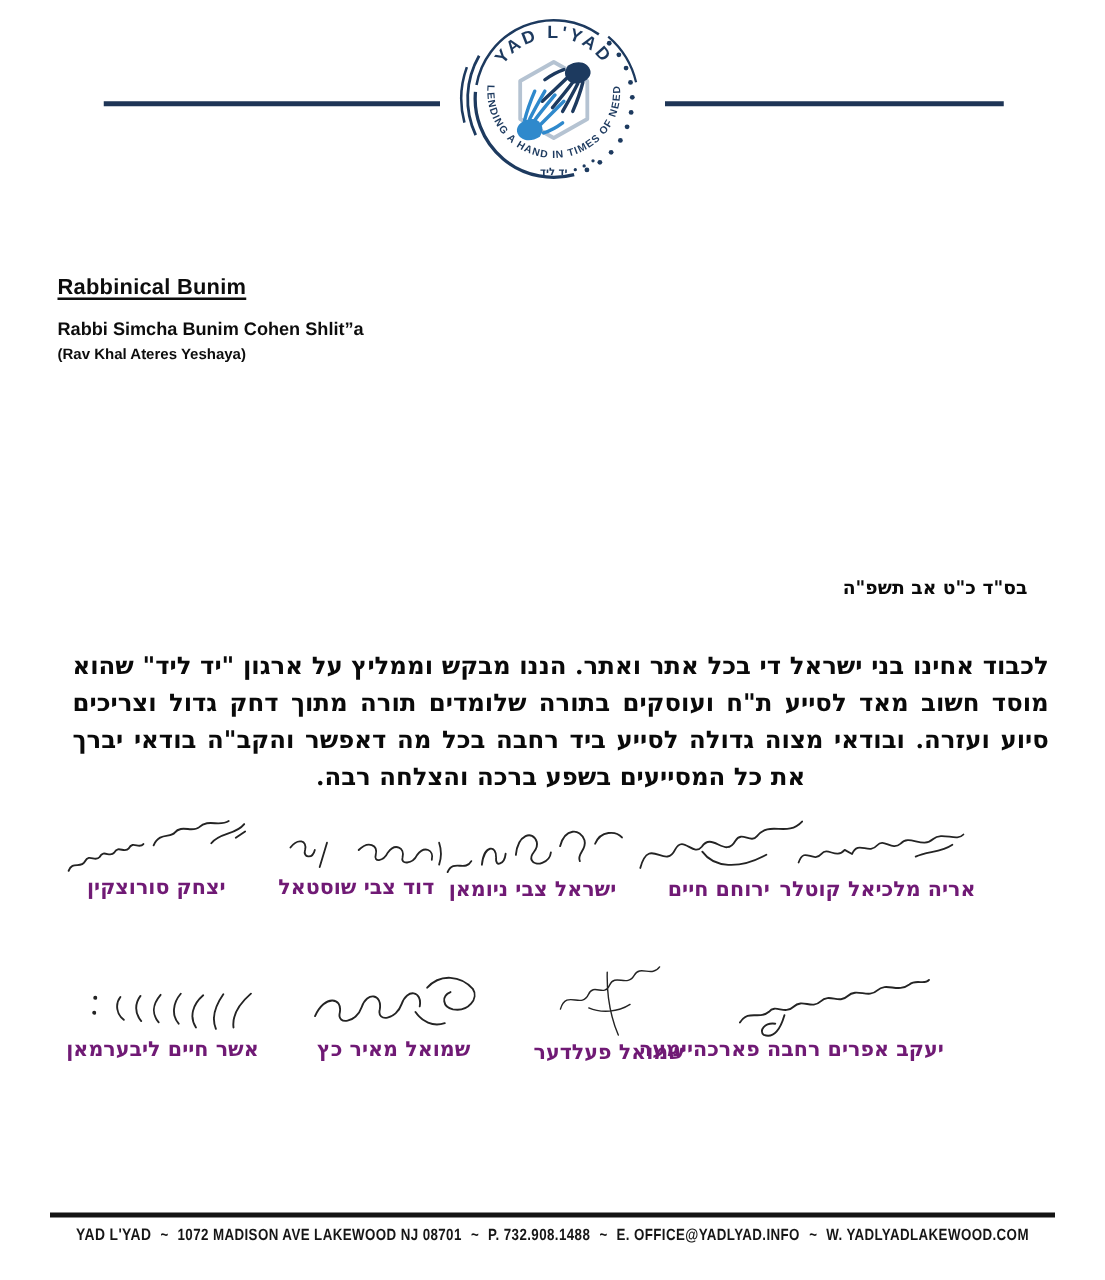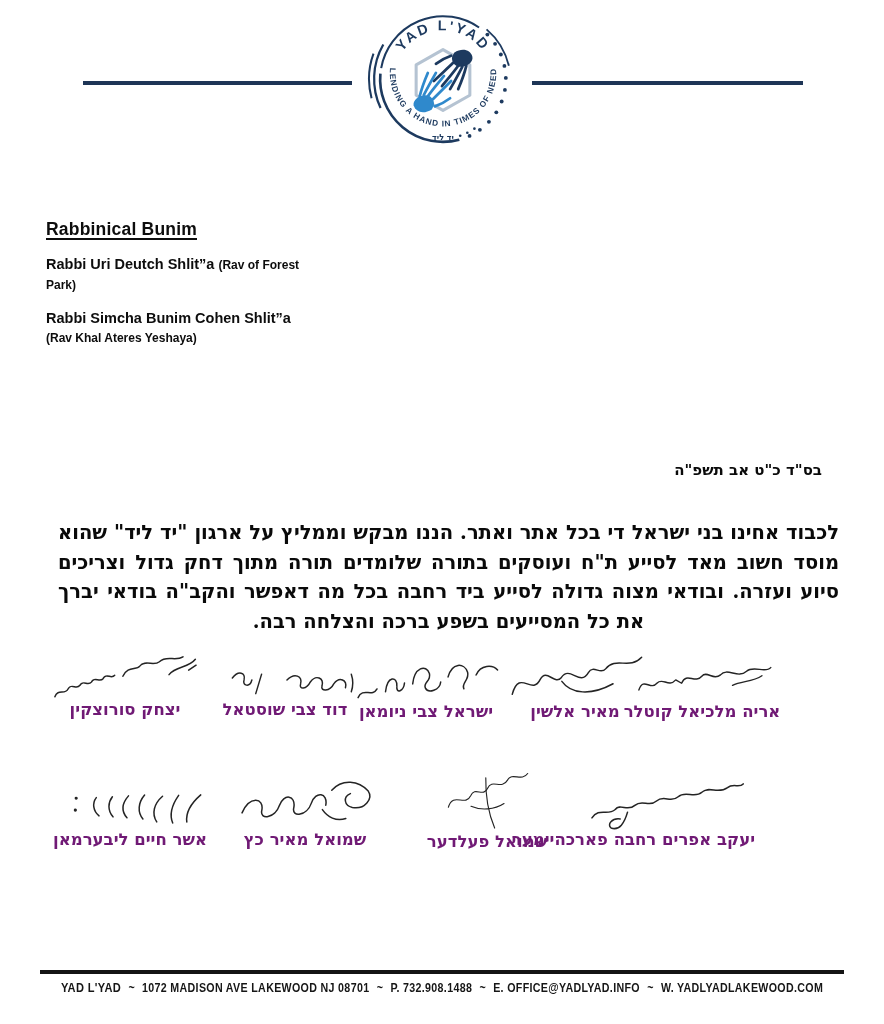--- a/index.html
+++ b/index.html
@@ -123,23 +123,20 @@
     <text font-family="Liberation Sans, sans-serif" font-size="8.2" font-weight="bold" fill="#1d3a5f" letter-spacing="0.9">
       <textPath href="#arcTag" startOffset="50%" text-anchor="middle">LENDING A HAND IN TIMES OF NEED</textPath>
     </text>
 
     <text x="75" y="135" text-anchor="middle" font-size="8" font-weight="bold" fill="#1d3a5f" font-family="DejaVu Sans, sans-serif">יד ליד</text>
   </svg>
 
   <div class="board">
     <div class="board-title">Rabbinical Bunim</div>
     <div class="member">
-      <span>Rabbi Uri Deutch Shlit”a </span><span class="role">(Rav of Forest Park)</span>
-    </div>
-    <div class="member">
       <span>Rabbi Simcha Bunim Cohen Shlit”a </span><span class="role">(Rav Khal Ateres Yeshaya)</span>
     </div>
   </div>
 
   <div class="heb date-line">בס"ד כ"ט אב תשפ"ה</div>
 
   <div class="heb body-text">לכבוד אחינו בני ישראל די בכל אתר ואתר. הננו מבקש וממליץ על ארגון "יד ליד" שהוא מוסד חשוב מאד לסייע ת"ח ועוסקים בתורה שלומדים תורה מתוך דחק גדול וצריכים סיוע ועזרה. ובודאי מצוה גדולה לסייע ביד רחבה בכל מה דאפשר והקב"ה בודאי יברך את כל המסייעים בשפע ברכה והצלחה רבה.</div>
 
   <div class="sig" style="left:614px; top:656px;">
     <svg class="scribble" width="150" height="46" viewBox="0 0 160 46">
@@ -150,21 +147,21 @@
     </svg>
     <span class="sig-name">אריה מלכיאל קוטלר</span>
   </div>
   <div class="sig" style="left:487px; top:650px;">
     <svg class="scribble" width="156" height="52" viewBox="0 0 160 52">
       <g transform="rotate(-6 80 26)">
         <path d="M14,38 C24,12 34,42 44,26 C52,14 58,34 66,26 C76,14 84,38 94,24 C100,16 106,28 112,22 C124,10 136,26 150,14"></path>
         <path d="M66,30 C74,44 94,48 118,38"></path>
       </g>
     </svg>
-    <span class="sig-name">מאיר אלשין</span>
+    <span class="sig-name">ירוחם חיים</span>
   </div>
   <div class="sig" style="left:338px; top:654px;">
     <svg class="scribble" width="160" height="48" viewBox="0 0 160 48">
       <g transform="rotate(-8 80 24)">
         <path d="M10,34 C16,24 24,36 30,28"></path>
         <path d="M38,32 C42,16 52,18 50,28 C48,36 56,34 58,26"></path>
         <path d="M66,28 C70,12 82,10 84,20 C85,28 76,28 78,34 C80,40 92,38 94,30"></path>
         <path d="M102,26 C108,12 120,14 122,24 C123,32 114,34 116,40"></path>
         <path d="M130,28 C136,18 148,20 152,26"></path>
       </g>
@@ -204,21 +201,21 @@
   <div class="sig" style="left:399px; top:772px;text-align:center;">
     <svg class="scribble" width="160" height="60" viewBox="0 0 160 80">
       <g transform="rotate(-10 80 40)">
         <path d="M28,38 C38,18 50,42 60,28 C68,16 76,34 84,22 C92,10 102,28 112,16 C120,6 130,22 140,12"></path>
         <path d="M84,8 C80,28 78,50 84,76"></path>
         <path d="M58,42 C70,50 88,52 102,46"></path>
       </g>
     </svg>
     <span class="sig-name">שמואל פעלדער</span>
   </div>
-  <div class="sig" style="left:217px; top:772px;">
+  <div class="sig" style="left:227px; top:772px;">
     <svg class="scribble" width="160" height="58" viewBox="0 0 160 58">
       <g transform="rotate(-8 80 29)">
         <path d="M16,32 C26,16 40,20 36,32 C32,42 48,42 54,30 C60,18 72,22 68,34 C64,44 80,44 86,32 C92,20 104,24 100,36"></path>
         <path d="M108,22 C120,12 136,16 144,28 C148,36 138,46 126,42 C118,39 118,30 126,28"></path>
         <path d="M96,40 C100,48 108,54 118,52"></path>
       </g>
     </svg>
     <span class="sig-name">שמואל מאיר כץ</span>
   </div>
   <div class="sig" style="left:42px; top:776px;">

